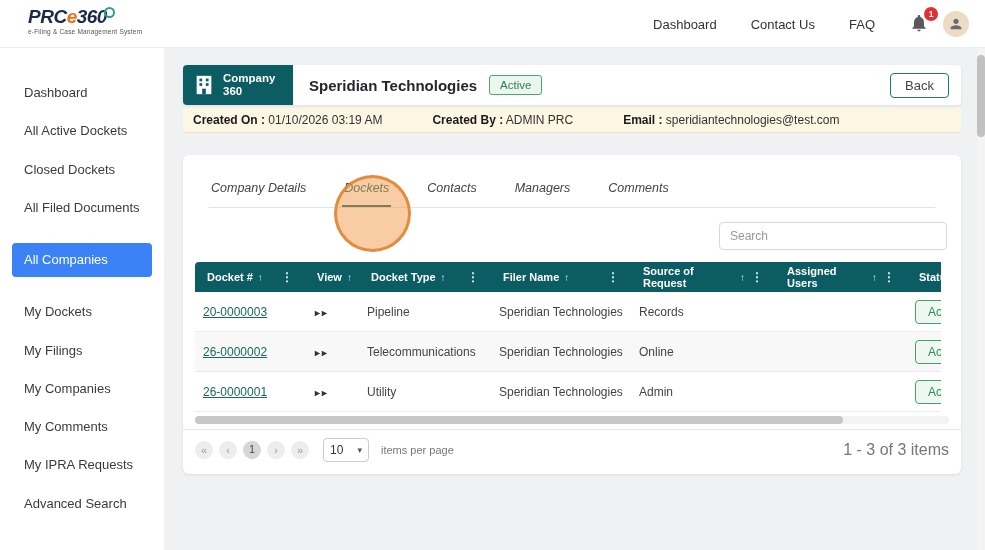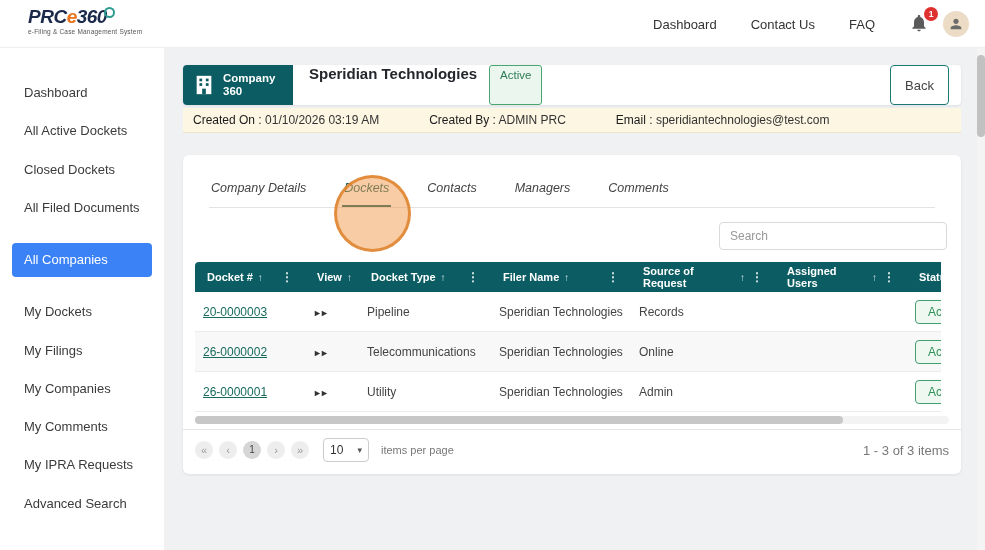--- a/index.html
+++ b/index.html
@@ -23,29 +23,29 @@
   .avatar { width:26px; height:26px; border-radius:50%; background:#ecdcc6; display:flex; align-items:center; justify-content:center; cursor:pointer; }
 
   
   .sidebar { position:absolute; top:48px; left:0; width:165px; height:502px; background:#fff; border-right:1px solid #f0f0f0; padding-top:26px; z-index:5; overflow:hidden; }
   .side-item { padding:11px 12px 11px 24px; font-size:13px; color:#3b3b3b; line-height:1.25; cursor:pointer; }
   .side-item.active { margin:16px 12px; padding:9px 12px; background:#3b82f6; color:#fff; border-radius:4px; font-weight:500; }
 
   
   .main { position:absolute; top:48px; left:165px; width:812px; height:502px; background:#f0f1f3; overflow:hidden; }
 
-  .company-card { position:absolute; left:18px; top:17px; width:778px; height:40px; background:#fff; border-radius:4px; box-shadow:0 1px 3px rgba(0,0,0,.08); display:flex; }
+  .company-card { position:absolute; left:18px; top:17px; width:778px; height:40px; background:#fff; border-radius:4px; box-shadow:0 1px 3px rgba(0,0,0,.08); display:flex; align-items:center; }
   .company-badge { width:110px; height:40px; background:#0b5d63; border-radius:4px 0 0 4px; display:flex; align-items:center; gap:8px; padding:0 10px; flex:none; }
   .cb-text { color:#fff; font-weight:bold; font-size:11.5px; line-height:13px; }
   .company-title { font-size:15px; font-weight:bold; color:#23262b; margin-left:16px; }
   .status-pill { margin-left:12px; background:#eaf6ee; border:1px solid #49a66f; color:#2e7d52; font-size:11.5px; padding:3px 10px; border-radius:3px; }
   .back-btn { margin-left:auto; margin-right:12px; background:#fff; border:1px solid #1c7a74; color:#444; font-size:13px; padding:4px 14px; border-radius:4px; cursor:pointer; font-family:inherit; }
 
   .info-bar { position:absolute; left:18px; top:60px; width:778px; height:25px; background:#fdf6e3; border-bottom:1px solid #ece4c8; display:flex; align-items:center; gap:50px; padding:0 10px; font-size:12px; }
-  .info-item b { color:#1a1a1a; font-weight:normal; }
+  .info-item b { color:#1a1a1a; font-weight:bold; }
   .info-item span { color:#333; }
 
   .card { position:absolute; left:18px; top:107px; width:778px; background:#fff; border-radius:6px; box-shadow:0 1px 3px rgba(0,0,0,.08); padding-bottom:2px; }
 
   .tabs { margin:26px 26px 0; border-bottom:1px solid #e3e3e3; display:flex; gap:34px; }
   .tab { font-size:12.5px; color:#444; padding:0 2px 10px; cursor:pointer; white-space:nowrap;font-style:italic; }
   .tab.active { color:#0b5d63; border-bottom:2px solid #0b5d63; font-weight:500; }
 
   .search-row { display:flex; justify-content:flex-end; margin:14px 14px 0; }
   .search-row input { width:228px; height:28px; border:1px solid #d9d9d9; border-radius:4px; padding:0 10px; font-size:12px; color:#333; font-family:inherit; outline:none; }
@@ -67,21 +67,21 @@
 
   .hscroll { margin:4px 12px 0; height:8px; background:#f3f3f3; border-radius:4px; position:relative; cursor:pointer; }
   .hthumb { position:absolute; left:0; top:0; height:8px; width:86%; background:#c7c7c7; border-radius:4px; }
 
   .pager { border-top:1px solid #e6e6e6; margin-top:5px; padding:8px 12px 10px; display:flex; align-items:center; gap:6px; }
   .pg-btn { width:18px; height:18px; border-radius:50%; background:#ededed; color:#9a9a9a; font-size:11px; display:flex; align-items:center; justify-content:center; cursor:pointer; line-height:1; }
   .pg-btn.active { background:#d6d6d6; color:#444; font-size:10px; }
   .page-size { margin-left:8px; width:46px; height:24px; border:1px solid #ccc; border-radius:4px; display:flex; align-items:center; padding:0 6px; font-size:12px; color:#333; cursor:pointer; }
   .page-size .caret { margin-left:auto; font-size:9px; color:#555; }
   .pp-label { font-size:11px; color:#777; margin-left:6px; }
-  .range { margin-left:auto; font-size:13px; color:#777; }
+  .range { margin-left:auto; font-size:16px; color:#777; }
 
   
   .click-circle { position:absolute; left:334px; top:175px; width:77px; height:77px; border-radius:50%; background:rgba(242,153,74,0.5); border:3px solid rgba(222,130,44,0.85); z-index:30; pointer-events:none; }
   .vscroll { position:absolute; right:0; top:48px; width:8px; height:502px; background:#f4f4f4; z-index:10; cursor:pointer; }
   .vthumb { position:absolute; top:7px; left:0; width:8px; height:82px; background:#c1c1c1; border-radius:4px; }
 </style>
 </head>
 <body>
 
 <div class="topbar">

